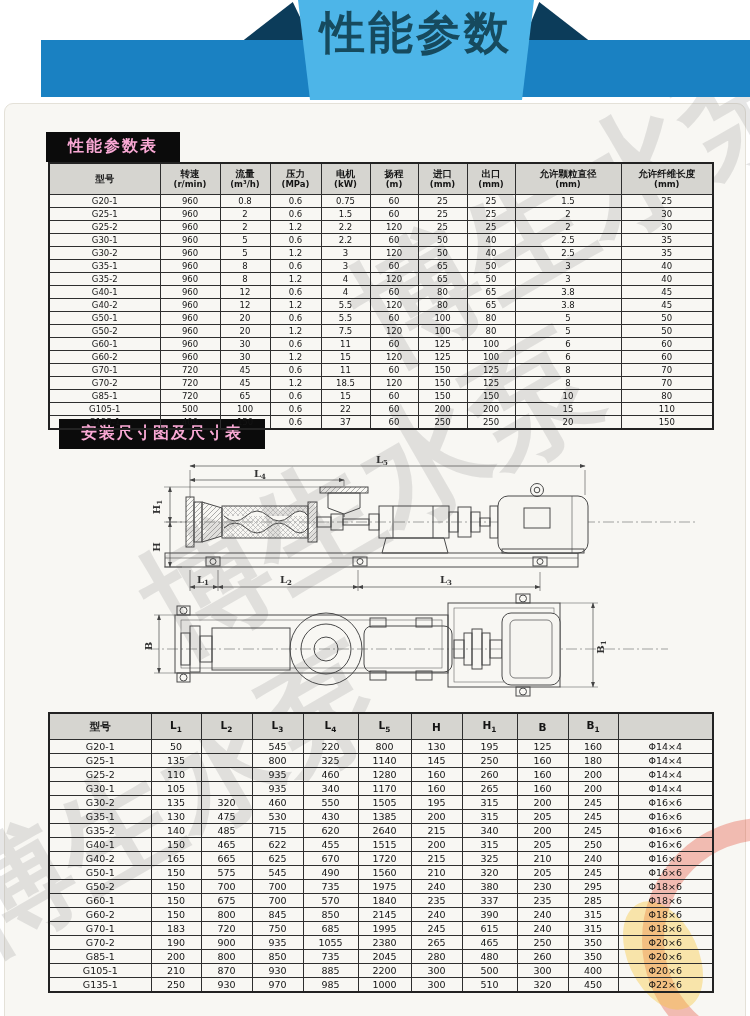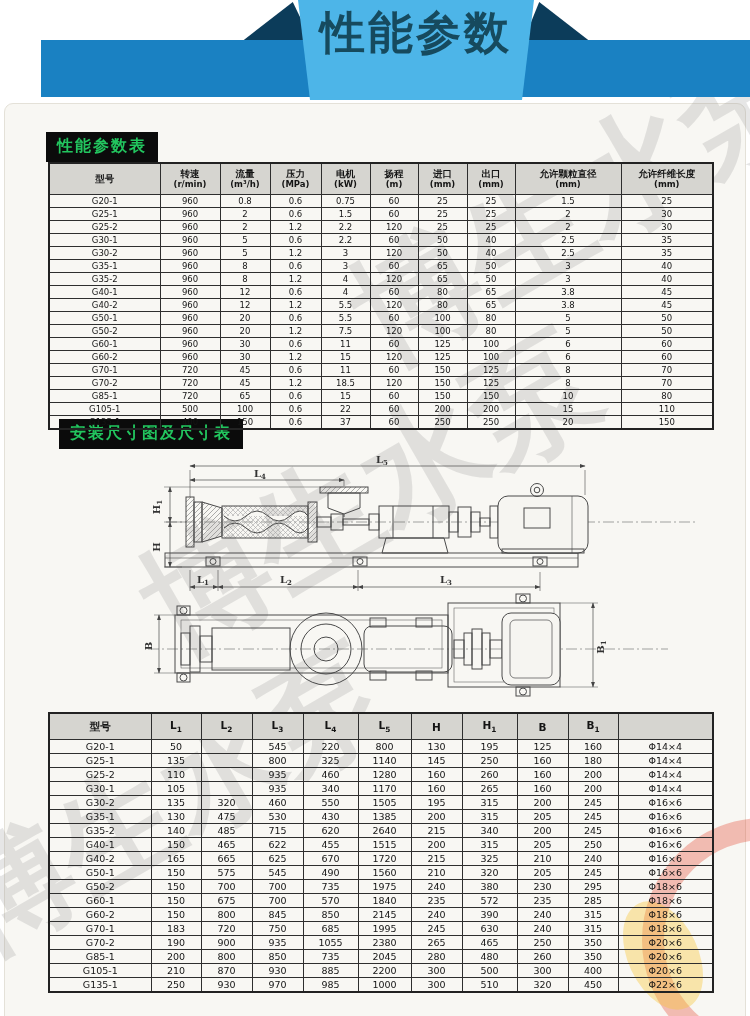--- a/index.html
+++ b/index.html
@@ -42,22 +42,22 @@
   }
   .banner-title{
     margin-top:7px;font-size:45px;font-weight:900;letter-spacing:3px;line-height:1.15;
   }
   .banner-subtitle{
     font-family:"Liberation Serif","DejaVu Serif",serif;
     font-size:20px;margin-top:1px;
   }
   
   .section-label{
-    position:absolute;z-index:2;background:#0b0b0b;color:#22c55e;
-    font-size:16px;font-weight:bold;letter-spacing:2px;padding:4px 11px 5px;
+    position:absolute;z-index:2;background:#0b0b0b;color:#f9a8d4;
+    font-size:16px;font-weight:bold;letter-spacing:2px;padding:4px 22px 5px;
   }
   #label1{left:46px;top:132px;}
   #label2{left:46px;top:419px;margin-left:13px;}
   
   table{
     position:absolute;z-index:2;border-collapse:collapse;table-layout:fixed;
     background:transparent;color:#141414;padding-left:37px;
   }
   th,td{border:1px solid #2e2e2e;text-align:center;vertical-align:middle;padding:0;}
   table{border:2px solid #222;}
@@ -691,21 +691,21 @@
         <td>Φ18×6</td>
       </tr>
       <tr>
         <td>G60-1</td>
         <td>150</td>
         <td>675</td>
         <td>700</td>
         <td>570</td>
         <td>1840</td>
         <td>235</td>
-        <td>572</td>
+        <td>337</td>
         <td>235</td>
         <td>285</td>
         <td>Φ18×6</td>
       </tr>
       <tr>
         <td>G60-2</td>
         <td>150</td>
         <td>800</td>
         <td>845</td>
         <td>850</td>
@@ -717,21 +717,21 @@
         <td>Φ18×6</td>
       </tr>
       <tr>
         <td>G70-1</td>
         <td>183</td>
         <td>720</td>
         <td>750</td>
         <td>685</td>
         <td>1995</td>
         <td>245</td>
-        <td>630</td>
+        <td>615</td>
         <td>240</td>
         <td>315</td>
         <td>Φ18×6</td>
       </tr>
       <tr>
         <td>G70-2</td>
         <td>190</td>
         <td>900</td>
         <td>935</td>
         <td>1055</td>

